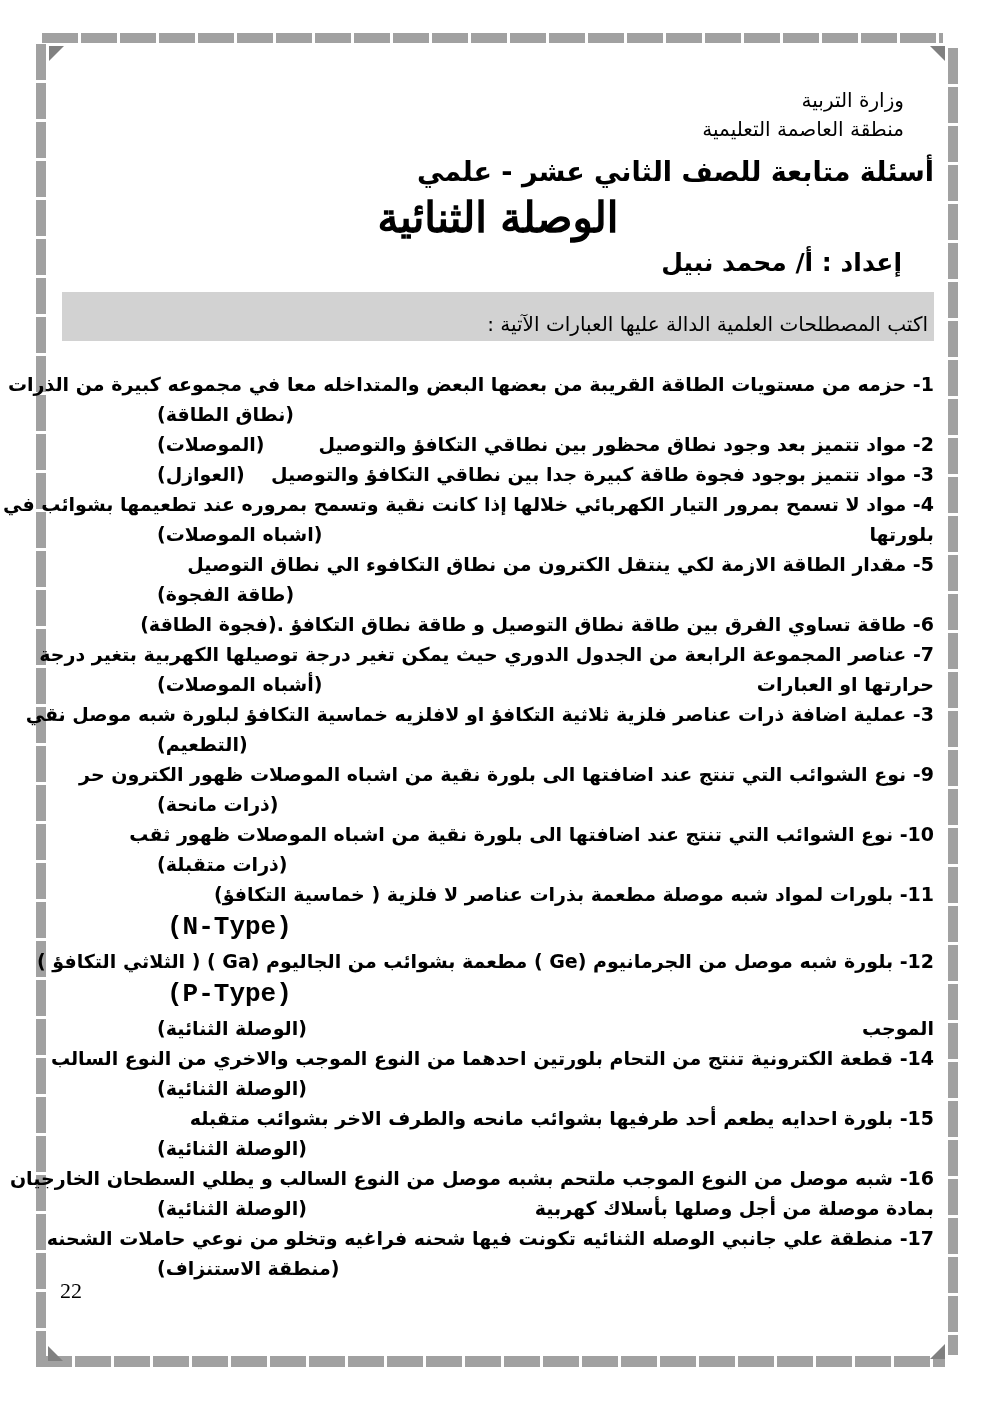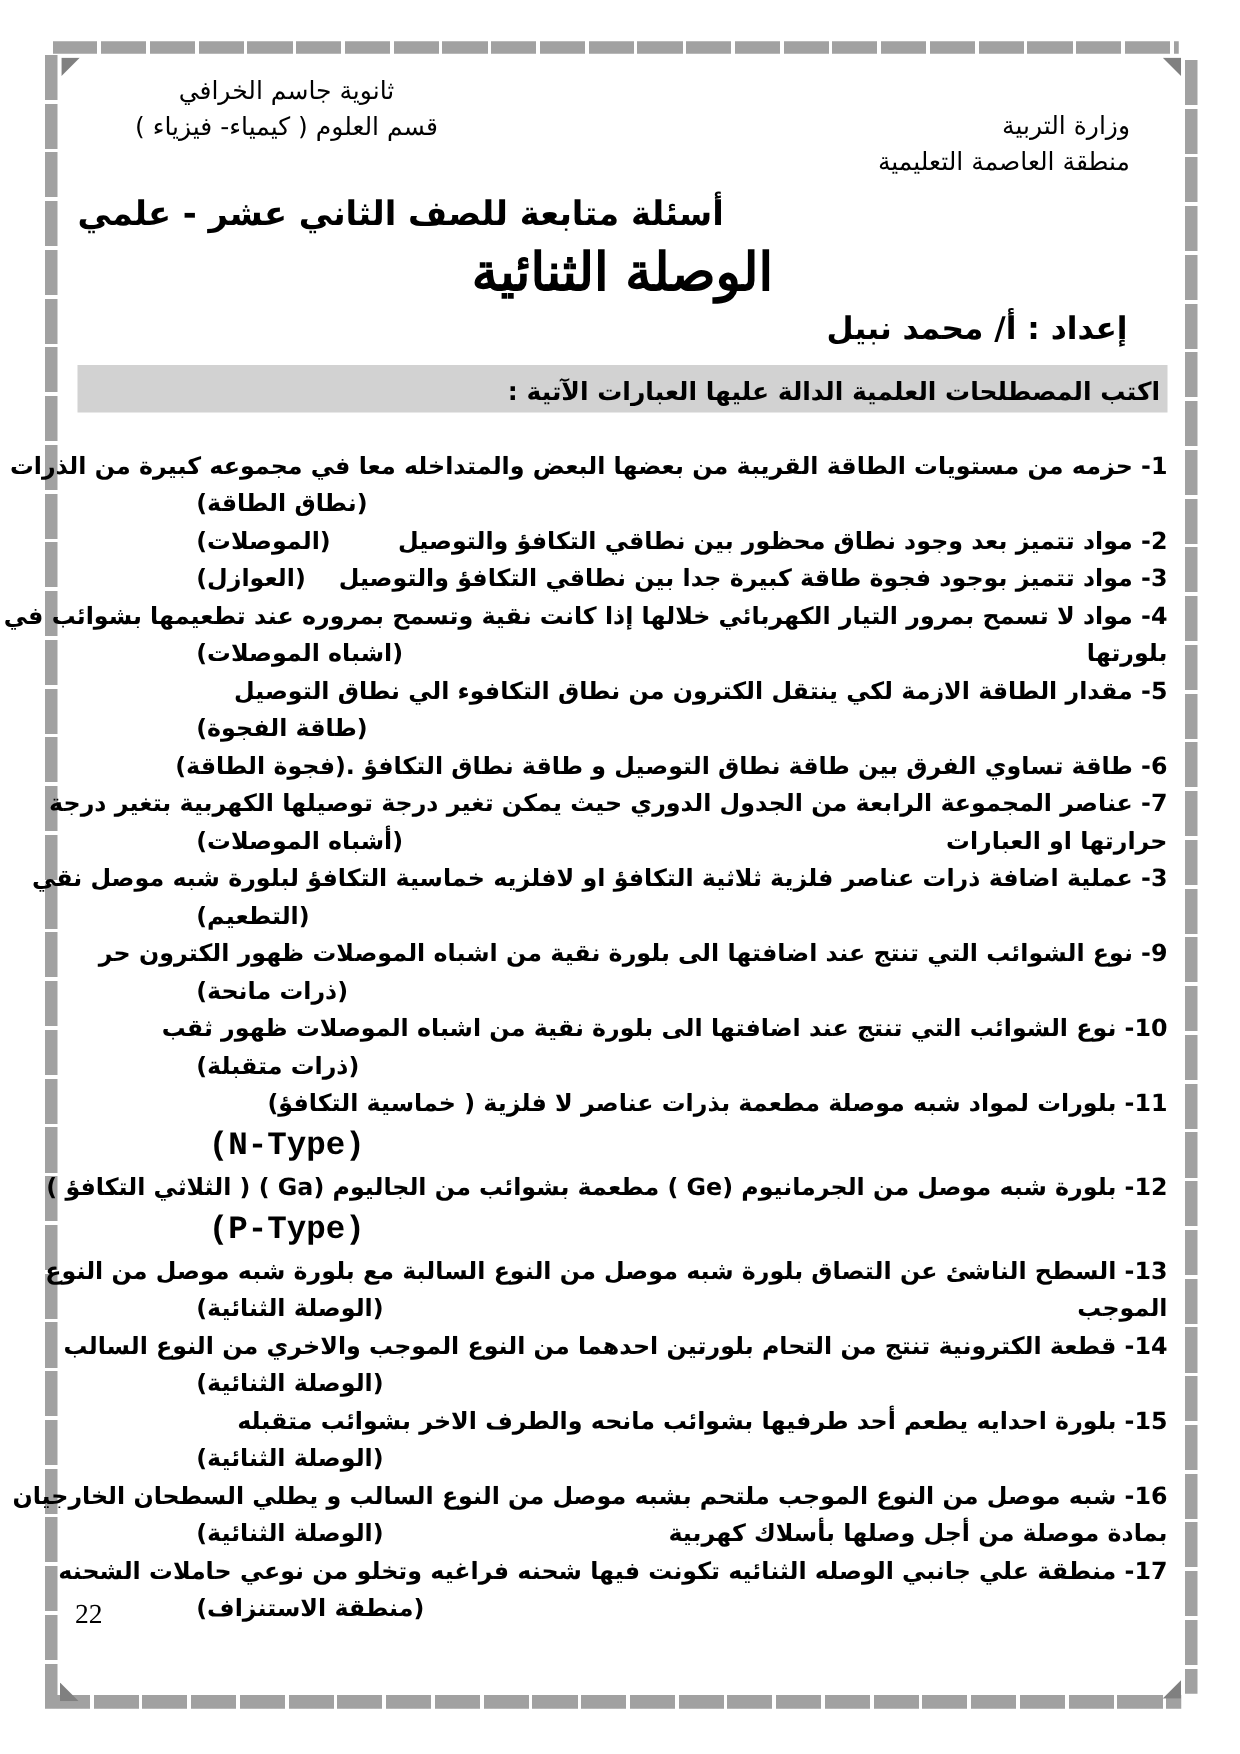--- a/index.html
+++ b/index.html
@@ -21,27 +21,27 @@
   .tri { position:absolute; width:15px; height:15px; background:#808080; }
   .tri-tl { left:49px;  top:46px;    clip-path:polygon(0 0,100% 0,0 100%); }
   .tri-tr { right:47px; top:46px;    clip-path:polygon(0 0,100% 0,100% 100%); }
   .tri-bl { left:48px;  bottom:42px; clip-path:polygon(0 0,0 100%,100% 100%); }
   .tri-br { right:47px; bottom:44px; clip-path:polygon(100% 0,100% 100%,0 100%); }
   
   .content { position:absolute; left:62px; right:58px; top:58px; direction:rtl; }
   .doc-header { display:flex; justify-content:space-between; font-size:20px; line-height:29px; }
   .hdr-right { text-align:right; margin-right:30px;margin-top:28px; }
   .hdr-left  { text-align:center; margin-left:46px; }
-  .subtitle { text-align:left; font-size:27px; font-weight:bold; margin-top:10px; line-height:36px; }
+  .subtitle { text-align:right; font-size:27px; font-weight:bold; margin-top:10px; line-height:36px; }
   .main-title { text-align:center; font-size:42px; font-weight:normal; letter-spacing:2px;
                 line-height:48px; margin-top:4px; -webkit-text-stroke:1.5px #000; }
   .prepared { text-align:right; padding-right:32px; font-size:25px; font-weight:bold;
               line-height:38px; margin-top:2px; }
-  .section-bar { margin-top:10px; background:#d2d2d2; font-size:20px; font-weight:bold;
-                 line-height:28px; padding:7px 6px 3px 0; }
+  .section-bar { margin-top:10px; background:#d2d2d2; font-size:20px; font-weight:normal;
+                 line-height:28px; padding:18px 6px 3px 0; }
   .q-list { margin-top:28px; font-weight:bold; font-size:19px; }
   .q-item.gap { }
   .q-line { display:flex; justify-content:space-between; align-items:baseline;
             line-height:30px; min-height:30px; white-space:nowrap; }
   .q-line.latin-line { line-height:37px; min-height:37px; }
   .q-text { }
   .q-answer { padding-left:95px; }
   .q-answer.latin { direction:ltr; font-family:Liberation Mono, monospace;
                     font-size:26px; padding-left:105px; }
   .page-num { position:absolute; left:60px; top:1278px;
@@ -61,24 +61,20 @@
   <div class="tri tri-bl"></div>
   <div class="tri tri-br"></div>
 
   <div class="content">
 
     <div class="doc-header">
       <div class="hdr-right">
         <div>وزارة التربية</div>
         <div>منطقة العاصمة التعليمية</div>
       </div>
-      <div class="hdr-left">
-        <div>ثانوية جاسم الخرافي</div>
-        <div>قسم العلوم ( كيمياء- فيزياء )</div>
-      </div>
     </div>
 
     <div class="subtitle">أسئلة متابعة للصف الثاني عشر - علمي</div>
     <div class="main-title">الوصلة الثنائية</div>
     <div class="prepared">إعداد : أ/ محمد نبيل</div>
 
     <div class="section-bar">اكتب المصطلحات العلمية الدالة عليها العبارات الآتية :</div>
 
     <div class="q-list">
         <div class="q-item">
@@ -184,24 +180,20 @@
             <span class="q-text">12- بلورة شبه موصل من الجرمانيوم (Ge ) مطعمة بشوائب من الجاليوم   (Ga ) ( الثلاثي التكافؤ )</span>
             <span class="q-answer"></span>
           </div>
           <div class="q-line latin-line">
             <span class="q-text"></span>
             <span class="q-answer latin">(P-Type)</span>
           </div>
         </div>
         <div class="q-item">
           <div class="q-line">
-            <span class="q-text">13- السطح الناشئ عن التصاق بلورة شبه موصل من النوع السالبة مع بلورة شبه موصل من النوع</span>
-            <span class="q-answer"></span>
-          </div>
-          <div class="q-line">
             <span class="q-text">الموجب</span>
             <span class="q-answer">(الوصلة الثنائية)</span>
           </div>
         </div>
         <div class="q-item">
           <div class="q-line">
             <span class="q-text">14- قطعة الكترونية تنتج من التحام بلورتين احدهما من النوع الموجب والاخري من النوع السالب</span>
             <span class="q-answer"></span>
           </div>
           <div class="q-line">

